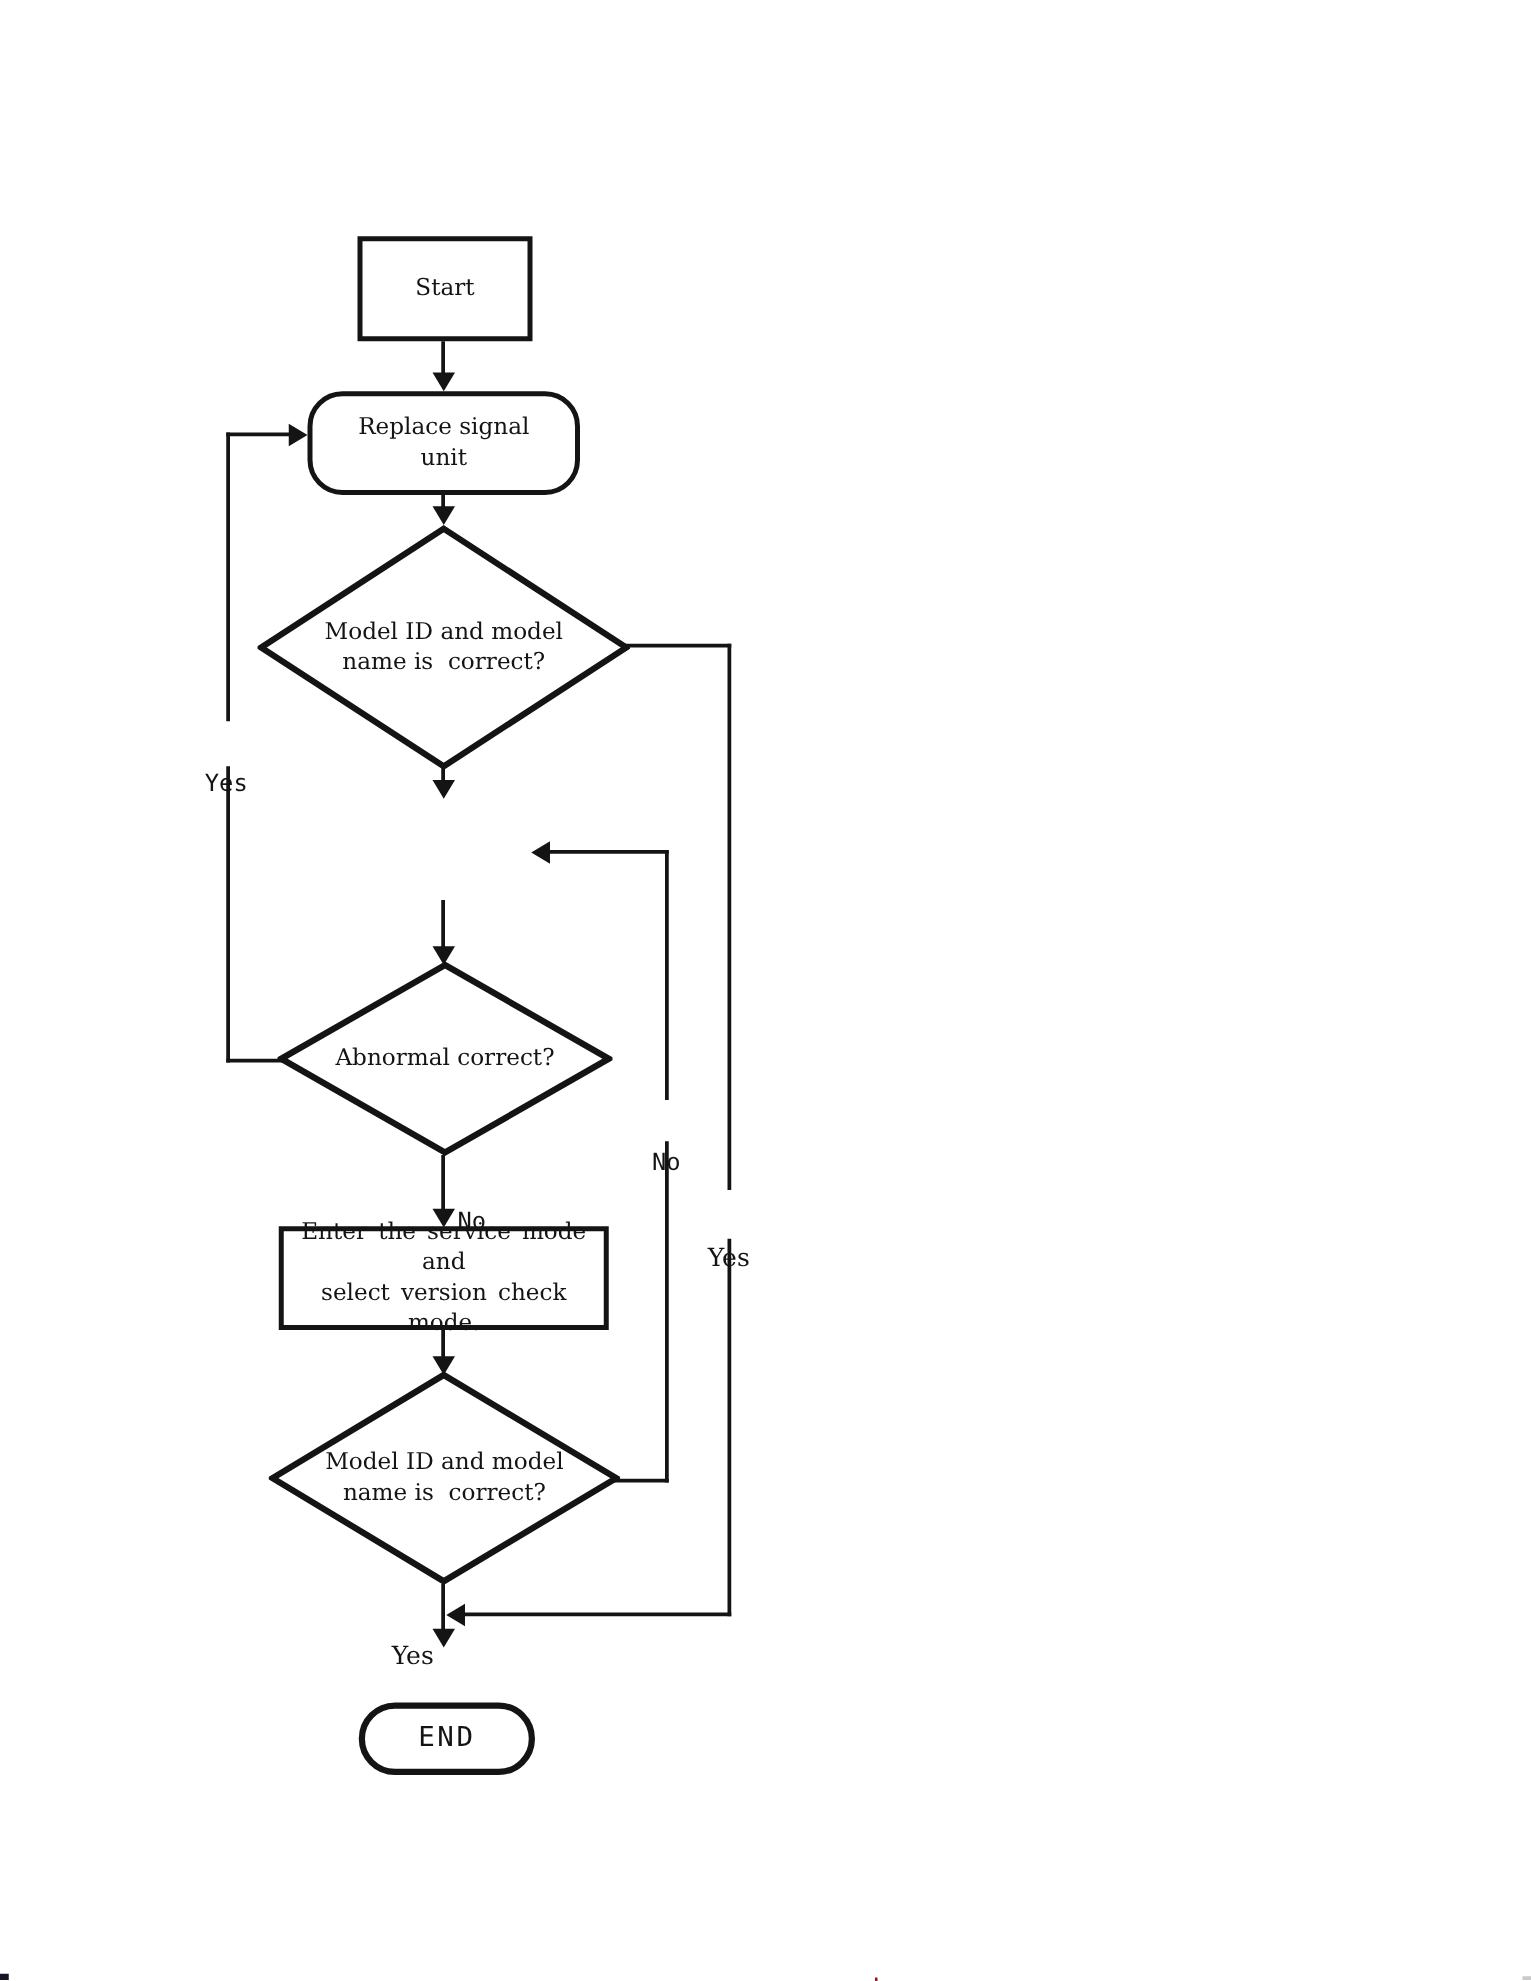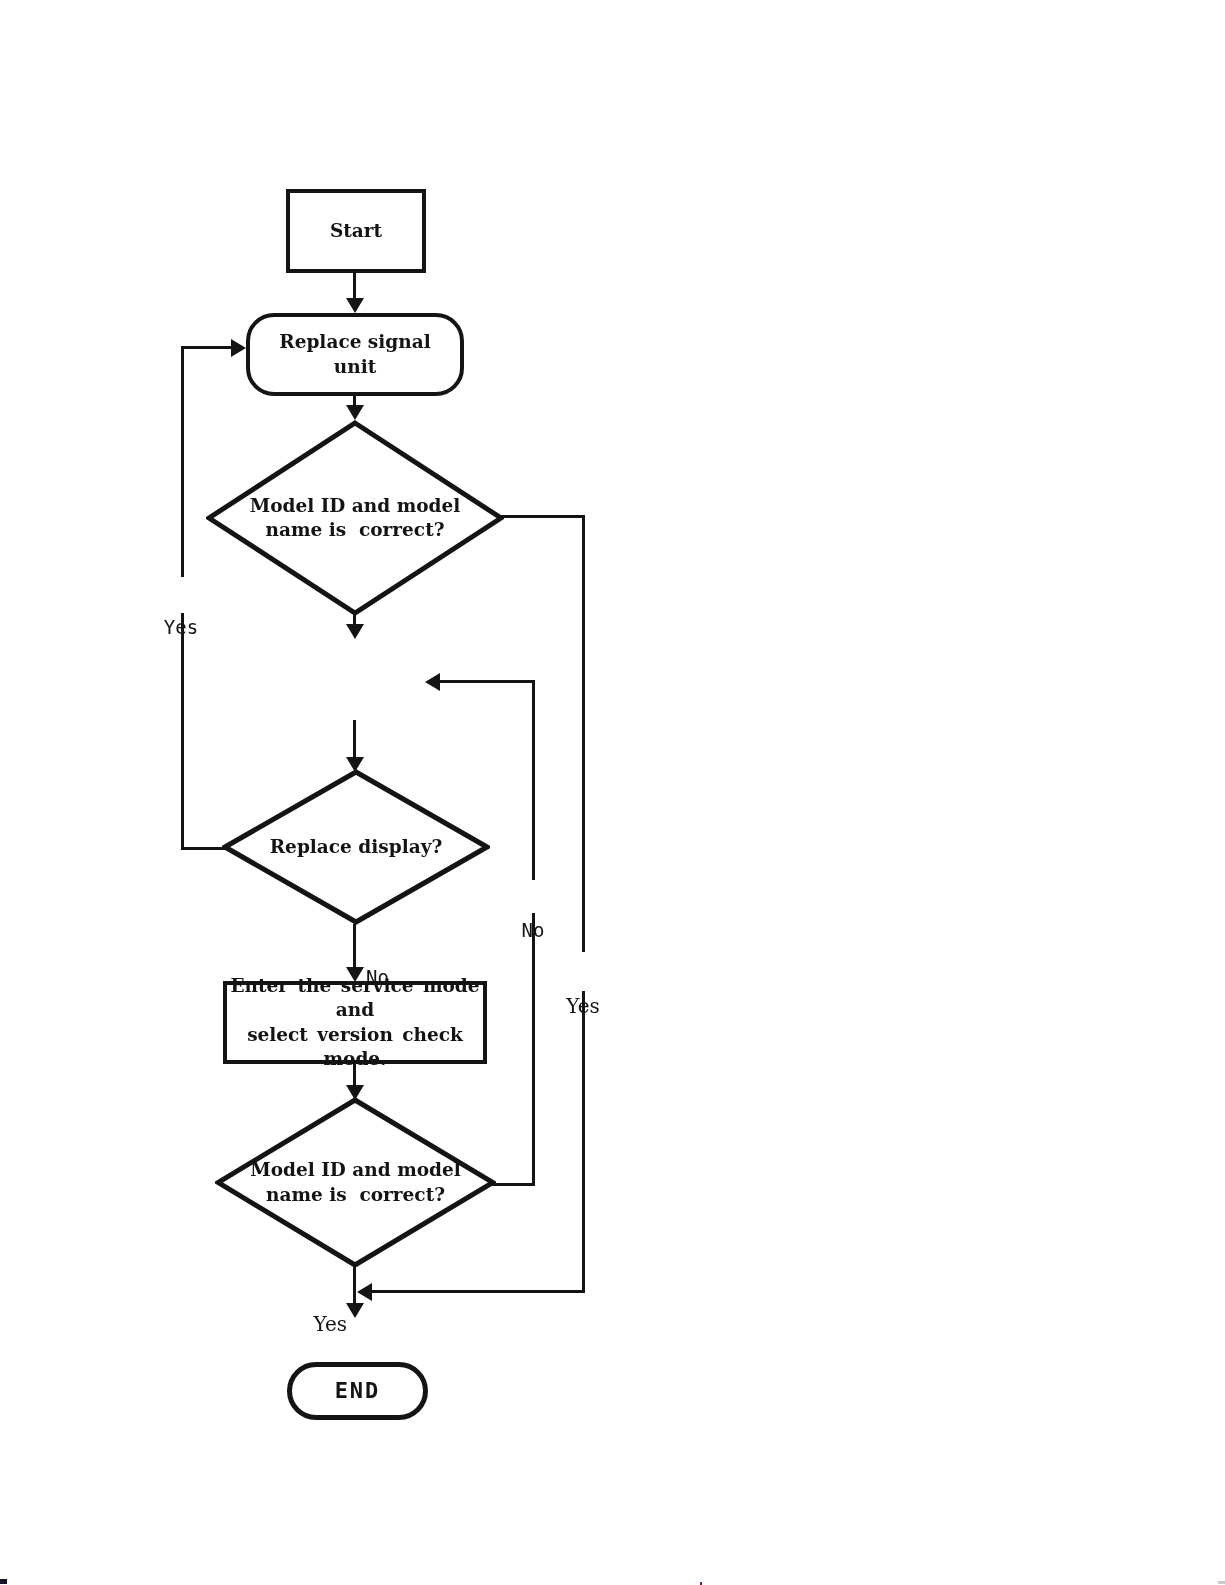--- a/index.html
+++ b/index.html
@@ -2,21 +2,21 @@
 <html><head>
 <meta charset="utf-8">
 <style>
   html,body{margin:0;padding:0;background:#ffffff;}
   .page{position:relative;width:1225px;height:1585px;background:#ffffff;overflow:hidden;
         font-family:"DejaVu Serif", serif;color:#141414;}
 
   
   .node{position:absolute;box-sizing:border-box;display:flex;align-items:center;justify-content:center;}
   .rect{border:4px solid #141414;background:#ffffff;}
-  .nlabel{font-weight:bold;font-size:18.5px;line-height:1.3;text-align:center;
+  .nlabel{font-weight:normal;font-size:18.5px;line-height:1.3;text-align:center;
           white-space:pre-wrap;font-family:"DejaVu Serif", serif;}
   #n-start{left:286px;top:189px;width:140px;height:84px;}
   #n-replace{left:246px;top:313px;width:218px;height:83px;border-radius:28px;}
   #n-init{left:286px;top:639px;width:139px;height:83px;border-width:5px;}
   #n-service{left:223px;top:981px;width:264px;height:83px;}
   #n-service .nlabel{word-spacing:3px;font-size:18.5px;}
   #n-end{left:287px;top:1318px;width:141px;height:58px;border-radius:29px;border-width:5px;margin-top:44px;}
   #n-end .nlabel{font-family:"DejaVu Sans Mono", monospace;font-size:22px;letter-spacing:2px;}
 
   .diamond{background:transparent;}
@@ -104,21 +104,21 @@
     </svg>
     <span class="nlabel dlabel">Model ID and model
 name is  correct?</span>
   </div>
 
 
   <div class="node diamond" id="n-abnormal">
     <svg viewBox="0 0 268 156" preserveAspectRatio="none">
       <polygon points="134,3 265,78 134,153 3,78"></polygon>
     </svg>
-    <span class="nlabel dlabel">Replace display?</span>
+    <span class="nlabel dlabel">Abnormal correct?</span>
   </div>
 
   <div class="node rect" id="n-service">
     <span class="nlabel">Enter the service mode and
 select version check mode.</span>
   </div>
 
   <div class="node diamond" id="n-check2">
     <svg viewBox="0 0 281 171" preserveAspectRatio="none">
       <polygon points="140,3 278,85.5 140,168 3,85.5"></polygon>

